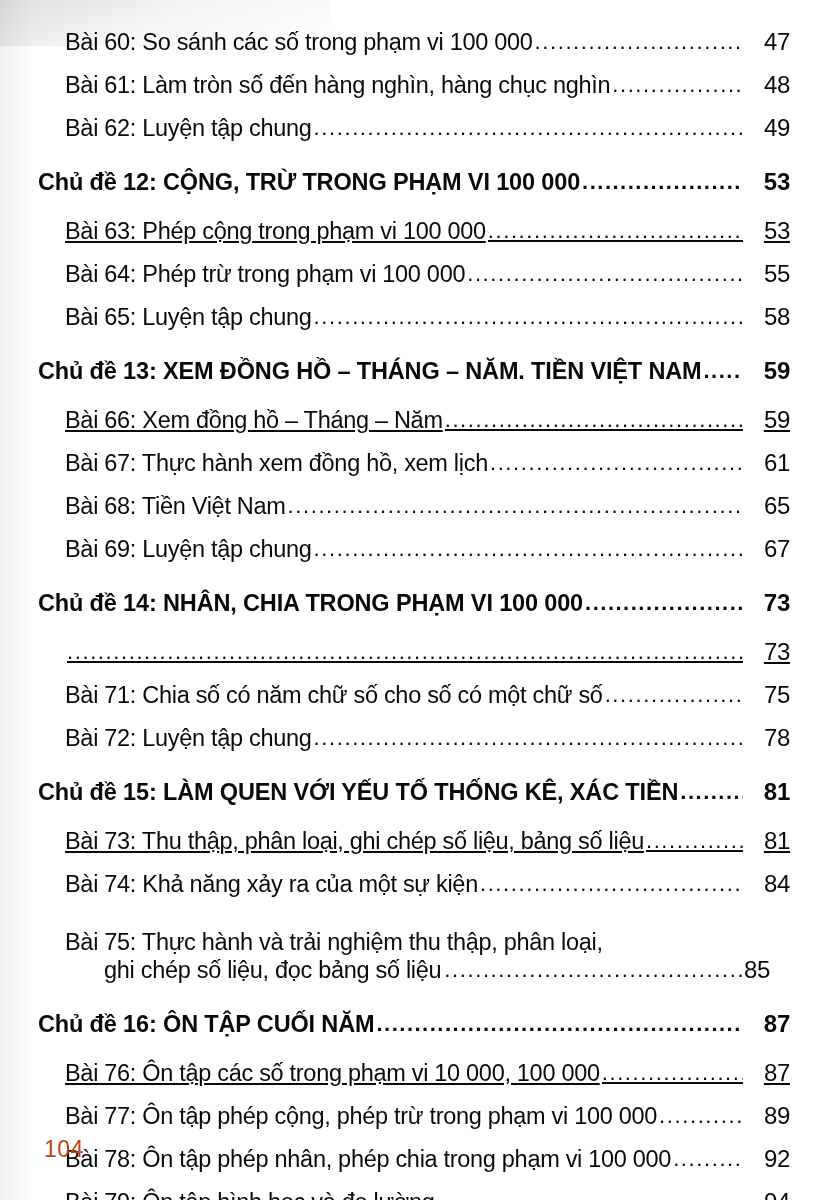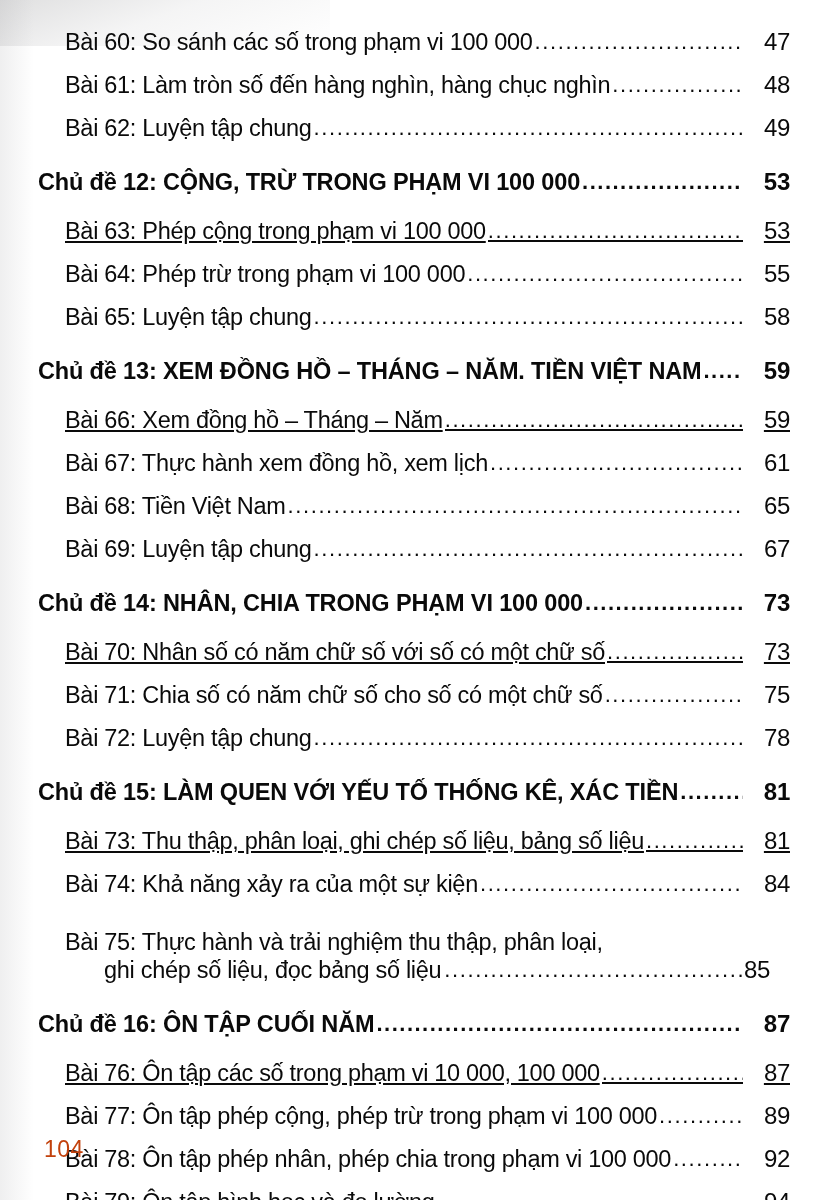--- a/index.html
+++ b/index.html
@@ -240,21 +240,20 @@
         <span class="label">Bài 69: Luyện tập chung</span>
         <span class="dots">.....................................................................................................................</span>
         <span class="pageno">67</span>
       </div>
       <div class="row chapter spaced">
         <span class="label">Chủ đề 14: NHÂN, CHIA TRONG PHẠM VI 100 000</span>
         <span class="dots">.....................................................................................................................</span>
         <span class="pageno">73</span>
       </div>
       <div class="row lesson after-chapter">
-        <span class="label">Bài 70: Nhân số có năm chữ số với số có một chữ số</span>
         <span class="dots">.....................................................................................................................</span>
         <span class="pageno">73</span>
       </div>
       <div class="row lesson">
         <span class="label">Bài 71: Chia số có năm chữ số cho số có một chữ số</span>
         <span class="dots">.....................................................................................................................</span>
         <span class="pageno">75</span>
       </div>
       <div class="row lesson">
         <span class="label">Bài 72: Luyện tập chung</span>

